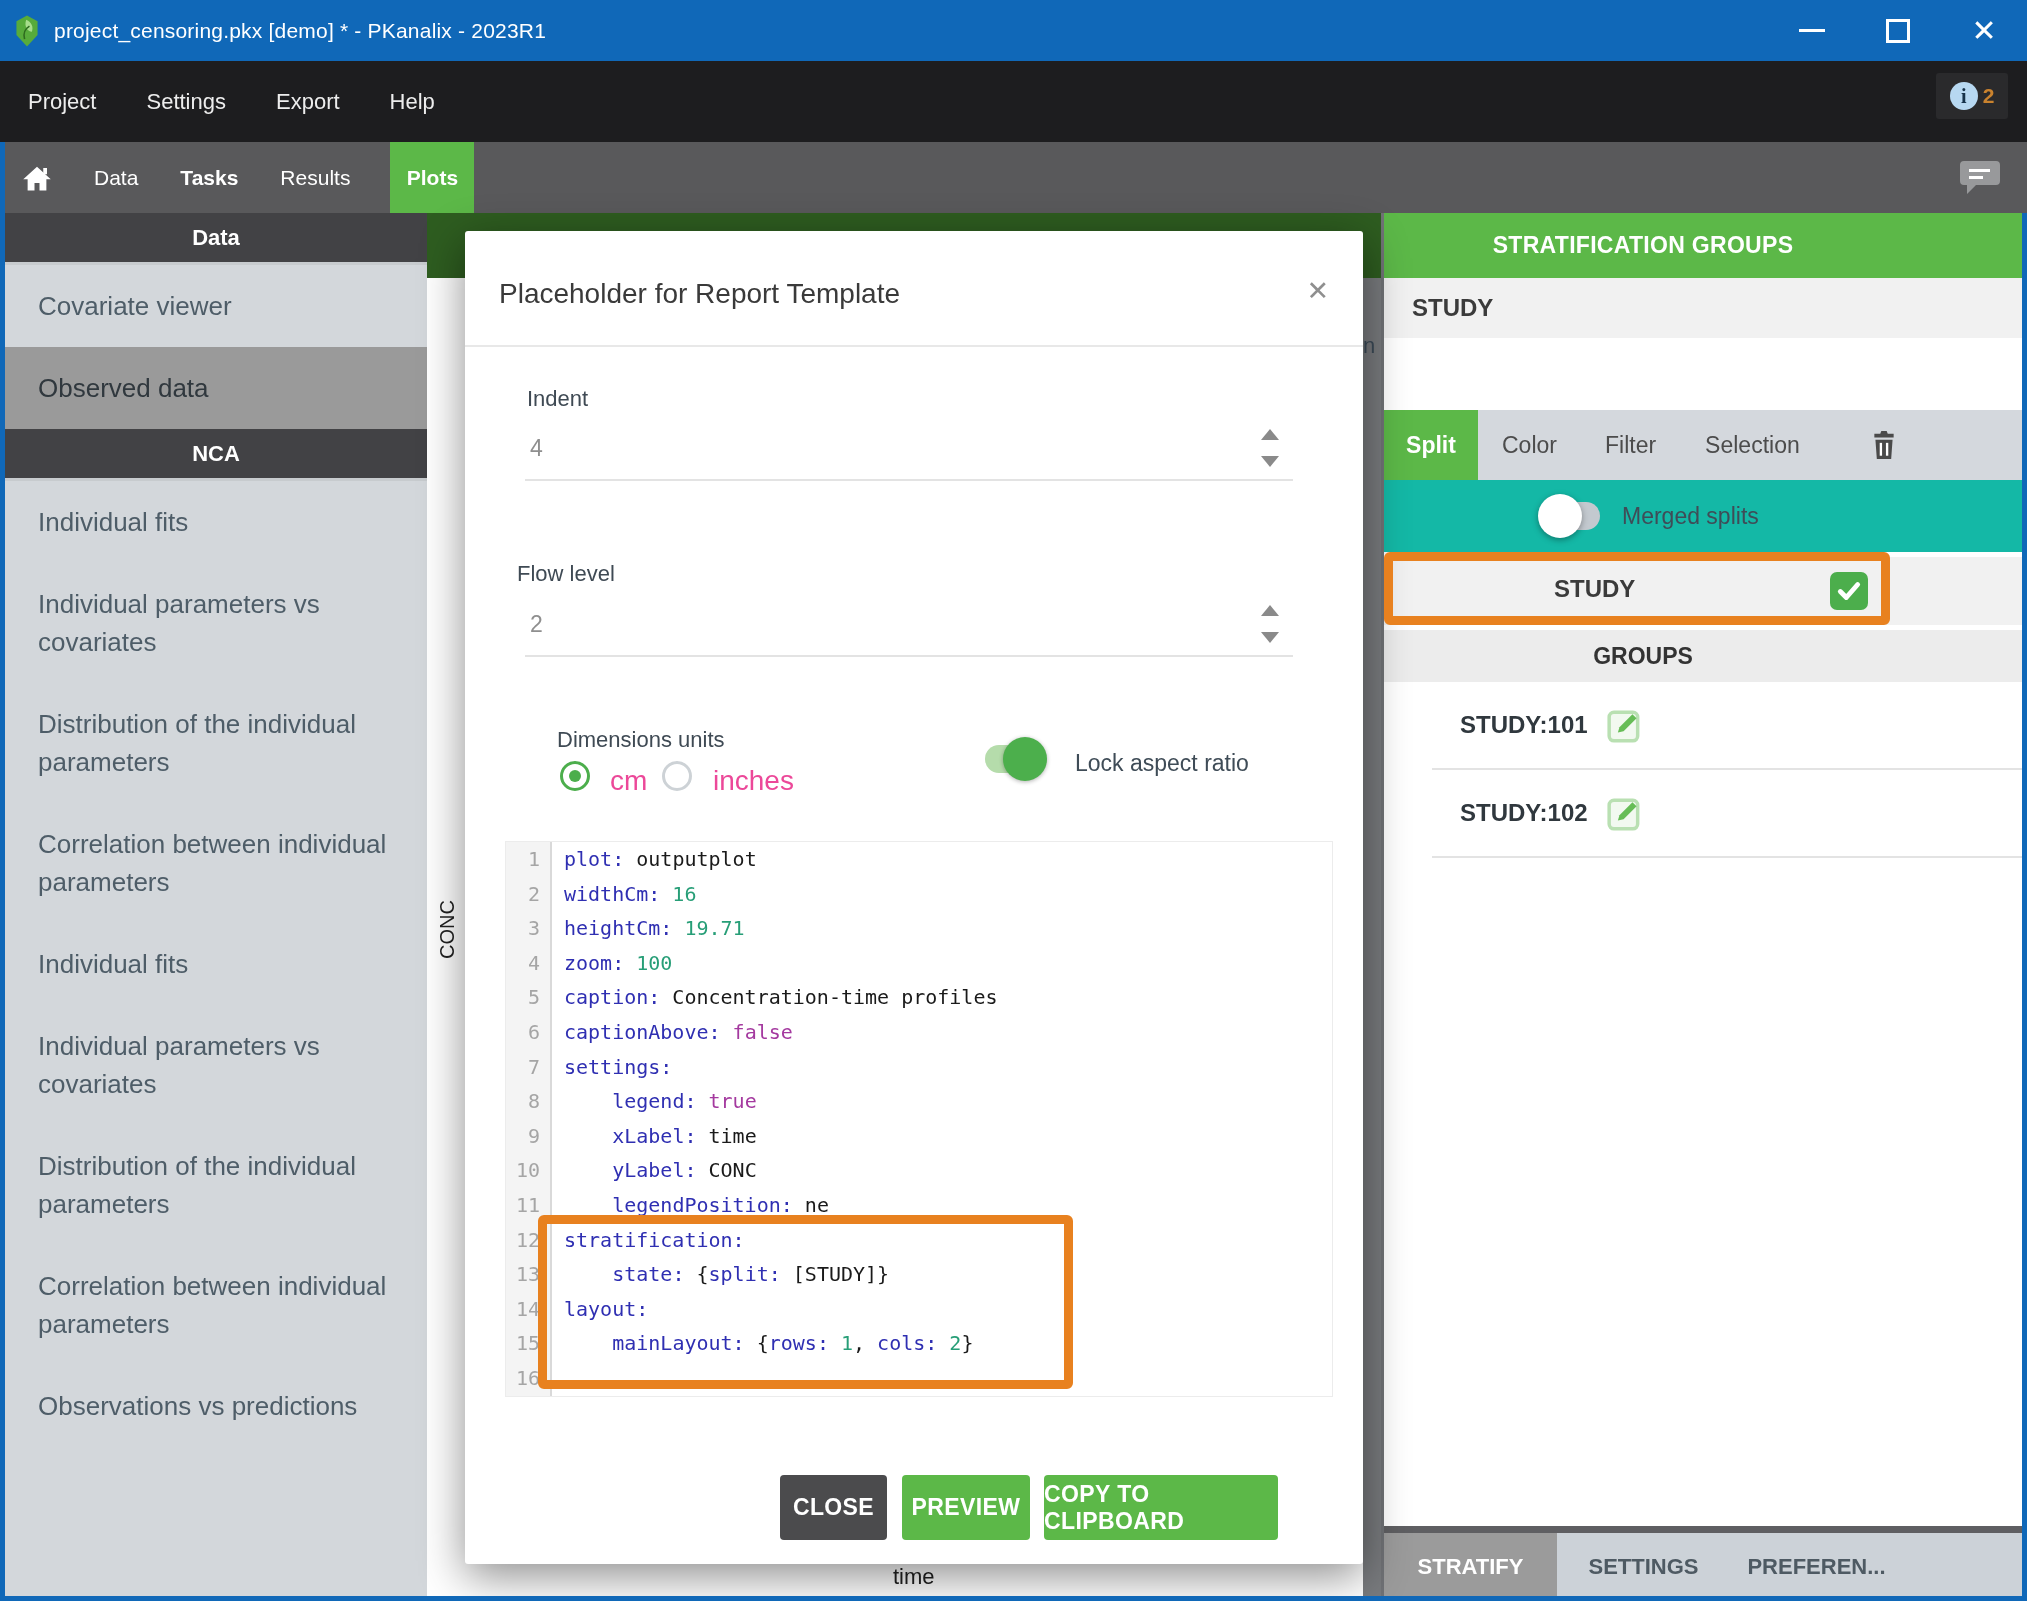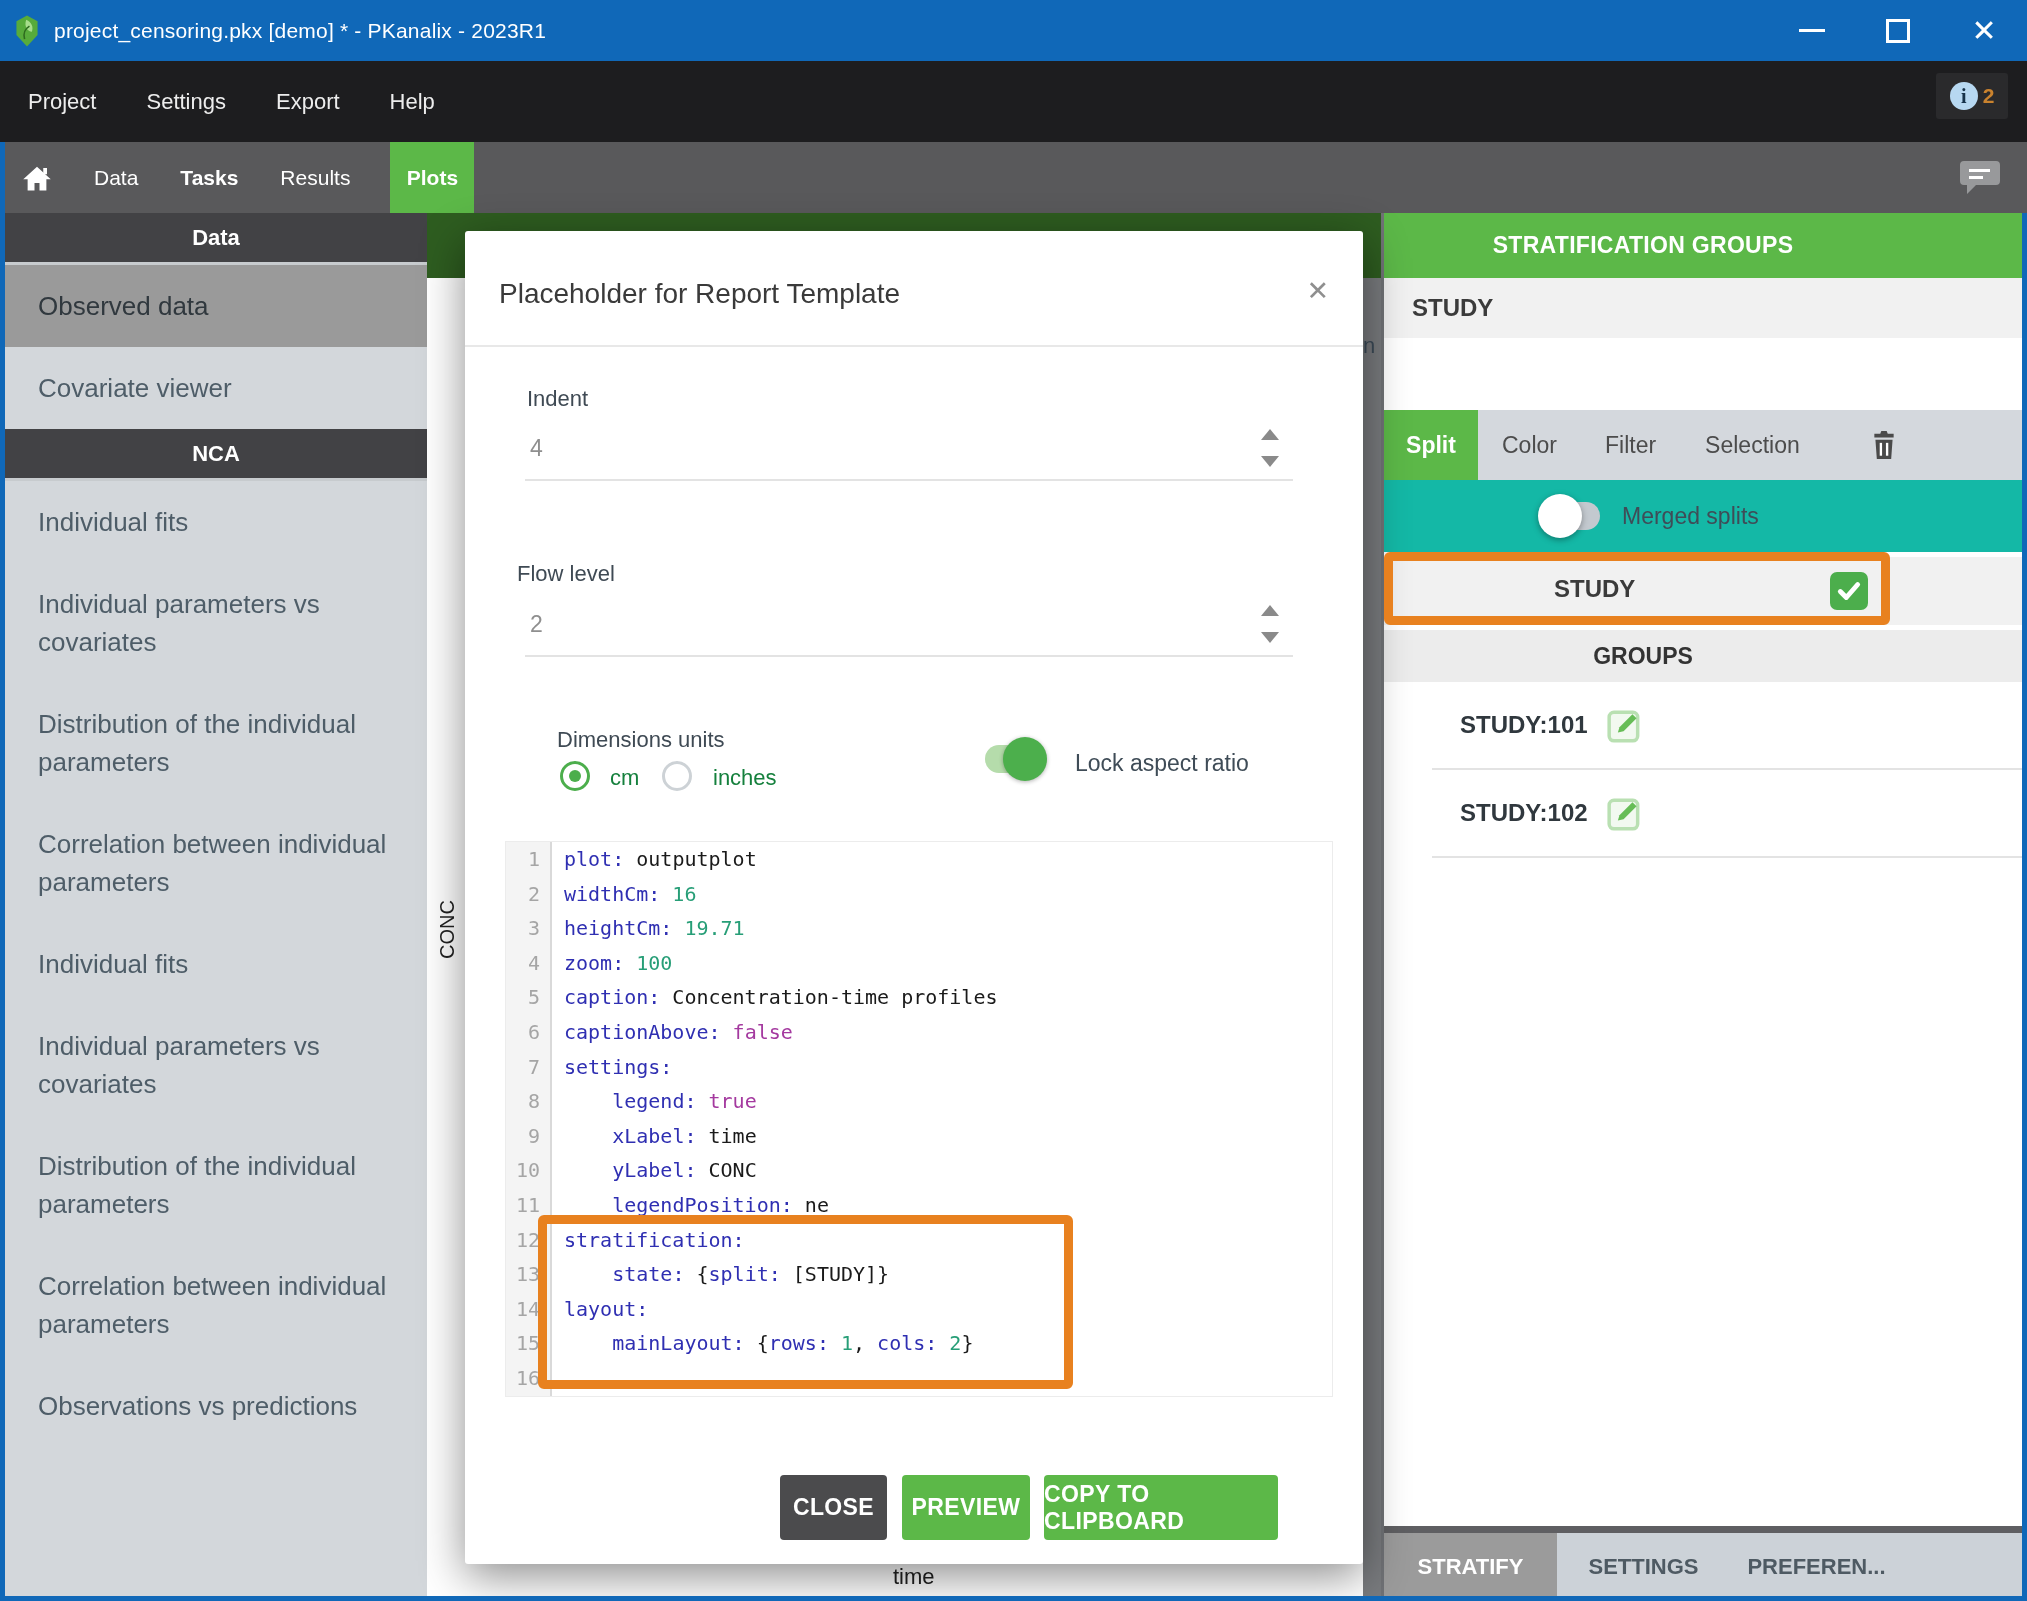--- a/index.html
+++ b/index.html
@@ -122,21 +122,21 @@
   .spinner { position:absolute; right:84px; width:18px; height:52px; }
   .sp-up { width:0; height:0; border-left:9px solid transparent; border-right:9px solid transparent;
            border-bottom:11px solid #8a8a8a; }
   .sp-dn { width:0; height:0; border-left:9px solid transparent; border-right:9px solid transparent;
            border-top:11px solid #8a8a8a; margin-top:16px; }
   .radio { position:absolute; width:30px; height:30px; border-radius:50%; background:#fff;
            border:3px solid #cdd2d6; }
   .radio.on { border-color:#4cae4c; }
   .radio.on::after { content:""; position:absolute; left:6px; top:6px; width:12px; height:12px;
                      border-radius:50%; background:#4cae4c; }
-  .r-lbl { position:absolute; font-size:22px; color:#15803d; }
+  .r-lbl { position:absolute; font-size:28px; color:#ec4899; }
   .m-locktg { position:absolute; left:520px; top:514px; }
   .m-locklbl { position:absolute; left:610px; top:519px; font-size:23px; color:#3f4c57; }
 
   .editor { position:absolute; left:40px; top:610px; width:828px; height:556px;
             border:1px solid #ececec; font-family:"DejaVu Sans Mono",monospace; font-size:20px; }
   .code-line { display:flex; height:34.6px; line-height:34.6px; }
   .ln-num { width:46px; background:#f4f4f4; border-right:2px solid #d9d9d9; color:#a5a5a5;
             text-align:right; padding-right:10px; flex:none; }
   .ln-code { white-space:pre; padding-left:12px; color:#1a1a1a; }
   .tok-k { color:#2f2fb2; } .tok-n { color:#279e77; } .tok-s { color:#1a1a1a; }
@@ -207,22 +207,22 @@
       </div>
     <svg class="chatbtn" viewBox="0 0 44 40">
       <path d="M6 3h32a4 4 0 0 1 4 4v16a4 4 0 0 1-4 4H18l-9 9v-9H6a4 4 0 0 1-4-4V7a4 4 0 0 1 4-4z" fill="#98999b"></path>
       <rect x="11" y="11" width="21" height="3" fill="#fff"></rect>
       <rect x="11" y="18" width="14" height="3" fill="#fff"></rect>
     </svg>
   </div>
 
   <div class="sidebar" id="sidebar">
       <div class="sb-header">Data</div>
+      <div class="sb-item">Covariate viewer</div>
       <div class="sb-item selected">Observed data</div>
-      <div class="sb-item">Covariate viewer</div>
       <div class="sb-header">NCA</div>
       <div class="sb-item">Individual fits</div>
       <div class="sb-item">Individual parameters vs
 covariates</div>
       <div class="sb-item">Distribution of the individual
 parameters</div>
       <div class="sb-item">Correlation between individual
 parameters</div>
       <div class="sb-item">Individual fits</div>
       <div class="sb-item">Individual parameters vs

